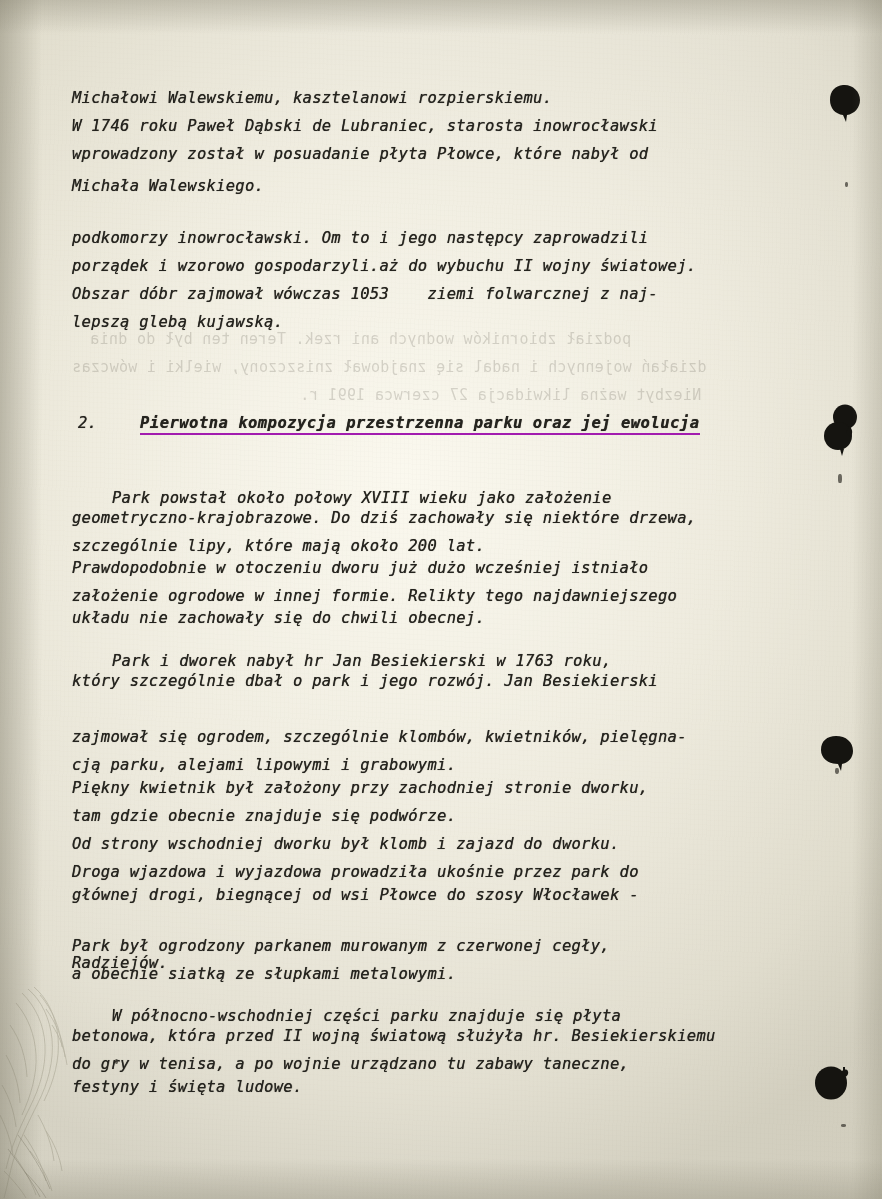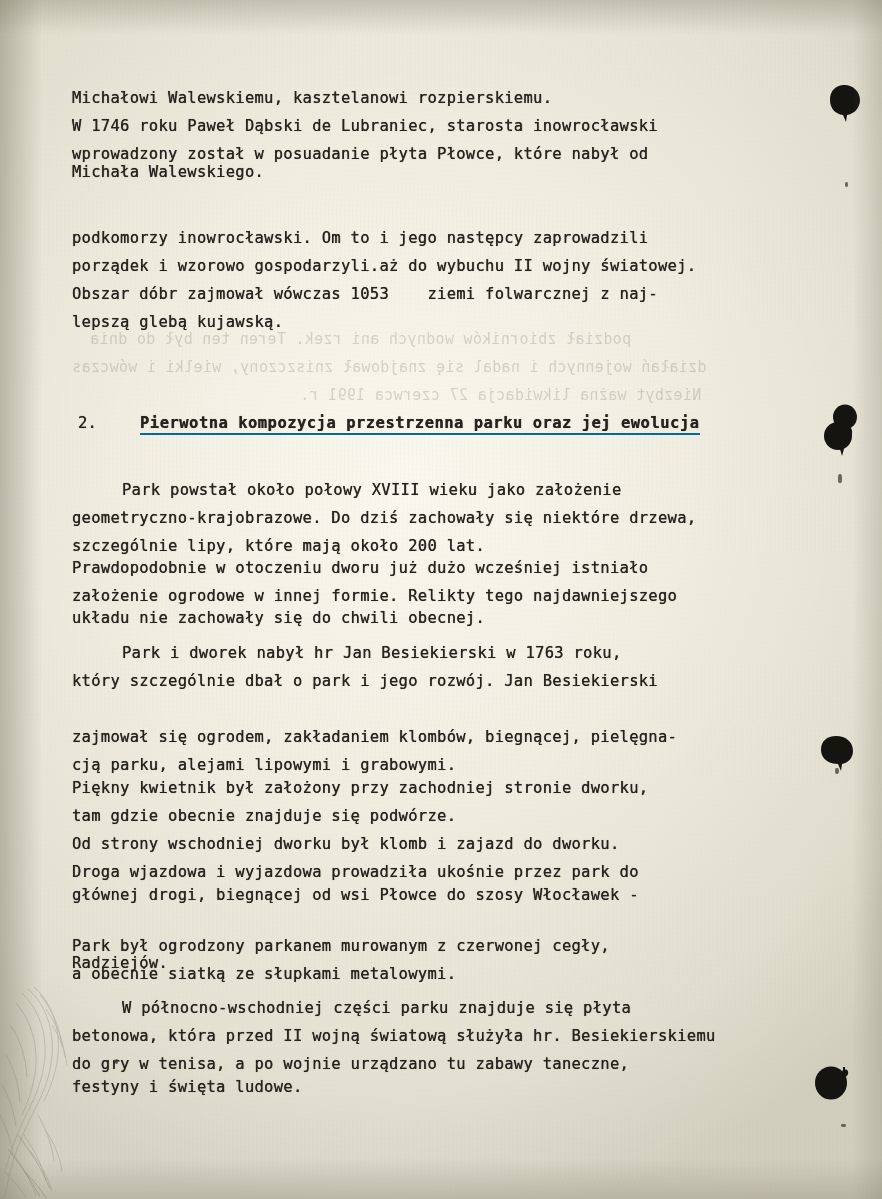--- a/index.html
+++ b/index.html
@@ -82,41 +82,42 @@
     pointer-events: none;
     opacity: .85;
   }
   .crinkle svg { display: block; }
 
   
   #sheet {
     position: absolute;
     inset: 0;
     padding: 0;
+    font-style: italic;
   }
 
   .line {
     position: absolute;
     left: 72px;
     white-space: pre;
     color: #24231e;
     font-size: 15.4px;
     letter-spacing: 0.34px;
     line-height: 17px;
     text-shadow:
       0 0 0.7px rgba(40,38,32,0.75),
       0.35px 0.25px 0.6px rgba(60,56,46,0.42);
     filter: blur(0.13px);
   }
-  .line.indent { left: 122px; }
+  .line.indent { left: 112px; margin-top: 8px; }
   .line.num    { left: 78px; }
   .line.head   { left: 140px; }
 
   .heading-text {
-    border-bottom: 2px solid #0369a1;
+    border-bottom: 2px solid #a21caf;
     padding-bottom: 1px;
     font-weight: bold;
     letter-spacing: 0.55px;
   }
 
   
   .bleed {
     position: absolute;
     white-space: pre;
     color: rgba(70,68,55,0.195);
@@ -154,40 +155,40 @@
 
   <div class="bleed" style="left:90px;  top:330px;">podział zbiorników wodnych ani rzek. Teren ten był do dnia</div>
   <div class="bleed" style="left:72px;  top:358px;">działań wojennych i nadal się znajdował zniszczony, wielki i wówczas</div>
   <div class="bleed" style="left:300px; top:386px;">Niezbyt ważna likwidacja 27 czerwca 1991 r.</div>
 
   <div id="sheet">
 
     <div class="line" style="top:90px">Michałowi Walewskiemu, kasztelanowi rozpierskiemu.</div>
     <div class="line" style="top:118px">W 1746 roku Paweł Dąbski de Lubraniec, starosta inowrocławski</div>
     <div class="line" style="top:146px">wprowadzony został w posuadanie płyta Płowce, które nabył od</div>
-    <div class="line" style="top:164px">Michała Walewskiego.</div>
+    <div class="line" style="top:178px">Michała Walewskiego.</div>
 
     <div class="line" style="top:230px">podkomorzy inowrocławski. Om to i jego następcy zaprowadzili</div>
     <div class="line" style="top:258px">porządek i wzorowo gospodarzyli.aż do wybuchu II wojny światowej.</div>
     <div class="line" style="top:286px">Obszar dóbr zajmował wówczas 1053    ziemi folwarcznej z naj-</div>
     <div class="line" style="top:314px">lepszą glebą kujawską.</div>
 
     <div class="line num" style="top:415px">2.</div>
     <div class="line head" style="top:415px"><span class="heading-text">Pierwotna kompozycja przestrzenna parku oraz jej ewolucja</span></div>
 
     <div class="line indent" style="top:482px">Park powstał około połowy XVIII wieku jako założenie</div>
     <div class="line" style="top:510px">geometryczno-krajobrazowe. Do dziś zachowały się niektóre drzewa,</div>
     <div class="line" style="top:538px">szczególnie lipy, które mają około 200 lat.</div>
     <div class="line" style="top:560px">Prawdopodobnie w otoczeniu dworu już dużo wcześniej istniało</div>
     <div class="line" style="top:588px">założenie ogrodowe w innej formie. Relikty tego najdawniejszego</div>
     <div class="line" style="top:610px">układu nie zachowały się do chwili obecnej.</div>
 
     <div class="line indent" style="top:645px">Park i dworek nabył hr Jan Besiekierski w 1763 roku,</div>
     <div class="line" style="top:673px">który szczególnie dbał o park i jego rozwój. Jan Besiekierski</div>
-    <div class="line" style="top:729px">zajmował się ogrodem, zakładaniem klombów, biegnącej, pielęgna-</div>
+    <div class="line" style="top:729px">zajmował się ogrodem, szczególnie klombów, kwietników, pielęgna-</div>
     <div class="line" style="top:780px">Piękny kwietnik był założony przy zachodniej stronie dworku,</div>
     <div class="line" style="top:757px">cją parku, alejami lipowymi i grabowymi.</div>
     <div class="line" style="top:808px">tam gdzie obecnie znajduje się podwórze.</div>
     <div class="line" style="top:836px">Od strony wschodniej dworku był klomb i zajazd do dworku.</div>
     <div class="line" style="top:864px">Droga wjazdowa i wyjazdowa prowadziła ukośnie przez park do</div>
     <div class="line" style="top:887px">głównej drogi, biegnącej od wsi Płowce do szosy Włocławek -</div>
     <div class="line" style="top:955px">Radziejów.</div>
     <div class="line" style="top:938px">Park był ogrodzony parkanem murowanym z czerwonej cegły,</div>
     <div class="line" style="top:966px">a obecnie siatką ze słupkami metalowymi.</div>
 

